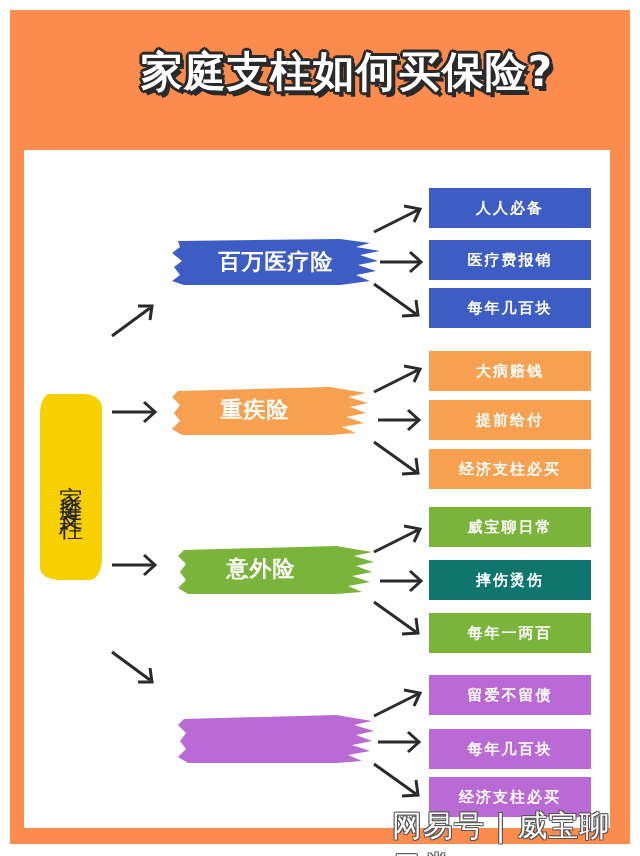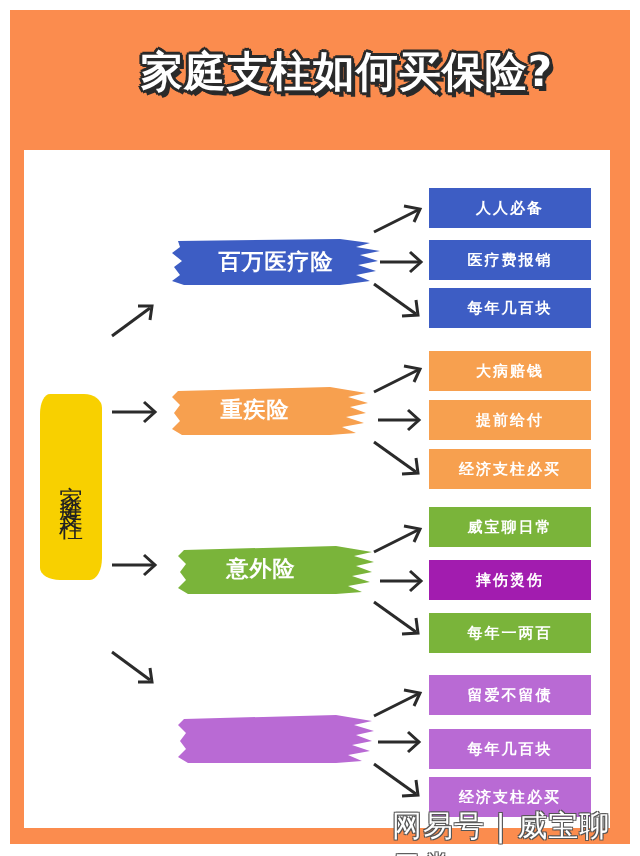--- a/index.html
+++ b/index.html
@@ -160,20 +160,20 @@
 
 <div class="leaf" style="top:188px;background:#3d5dc4">人人必备</div>
 <div class="leaf" style="top:240px;background:#3d5dc4">医疗费报销</div>
 <div class="leaf" style="top:288px;background:#3d5dc4">每年几百块</div>
 
 <div class="leaf" style="top:351px;background:#f7a04f">大病赔钱</div>
 <div class="leaf" style="top:400px;background:#f7a04f">提前给付</div>
 <div class="leaf" style="top:449px;background:#f7a04f">经济支柱必买</div>
 
 <div class="leaf" style="top:507px;background:#7ab43a">威宝聊日常</div>
-<div class="leaf" style="top:560px;background:#a21caf">摔伤烫伤</div>
+<div class="leaf" style="top:560px;background:#0f766e">摔伤烫伤</div>
 <div class="leaf" style="top:613px;background:#7ab43a">每年一两百</div>
 
 <div class="leaf" style="top:675px;background:#b96ad4">留爱不留债</div>
 <div class="leaf" style="top:729px;background:#b96ad4">每年几百块</div>
 <div class="leaf" style="top:777px;background:#b96ad4">经济支柱必买</div>
 
 <div class="watermark">网易号 | 威宝聊日常</div>
 
 </body></html>

